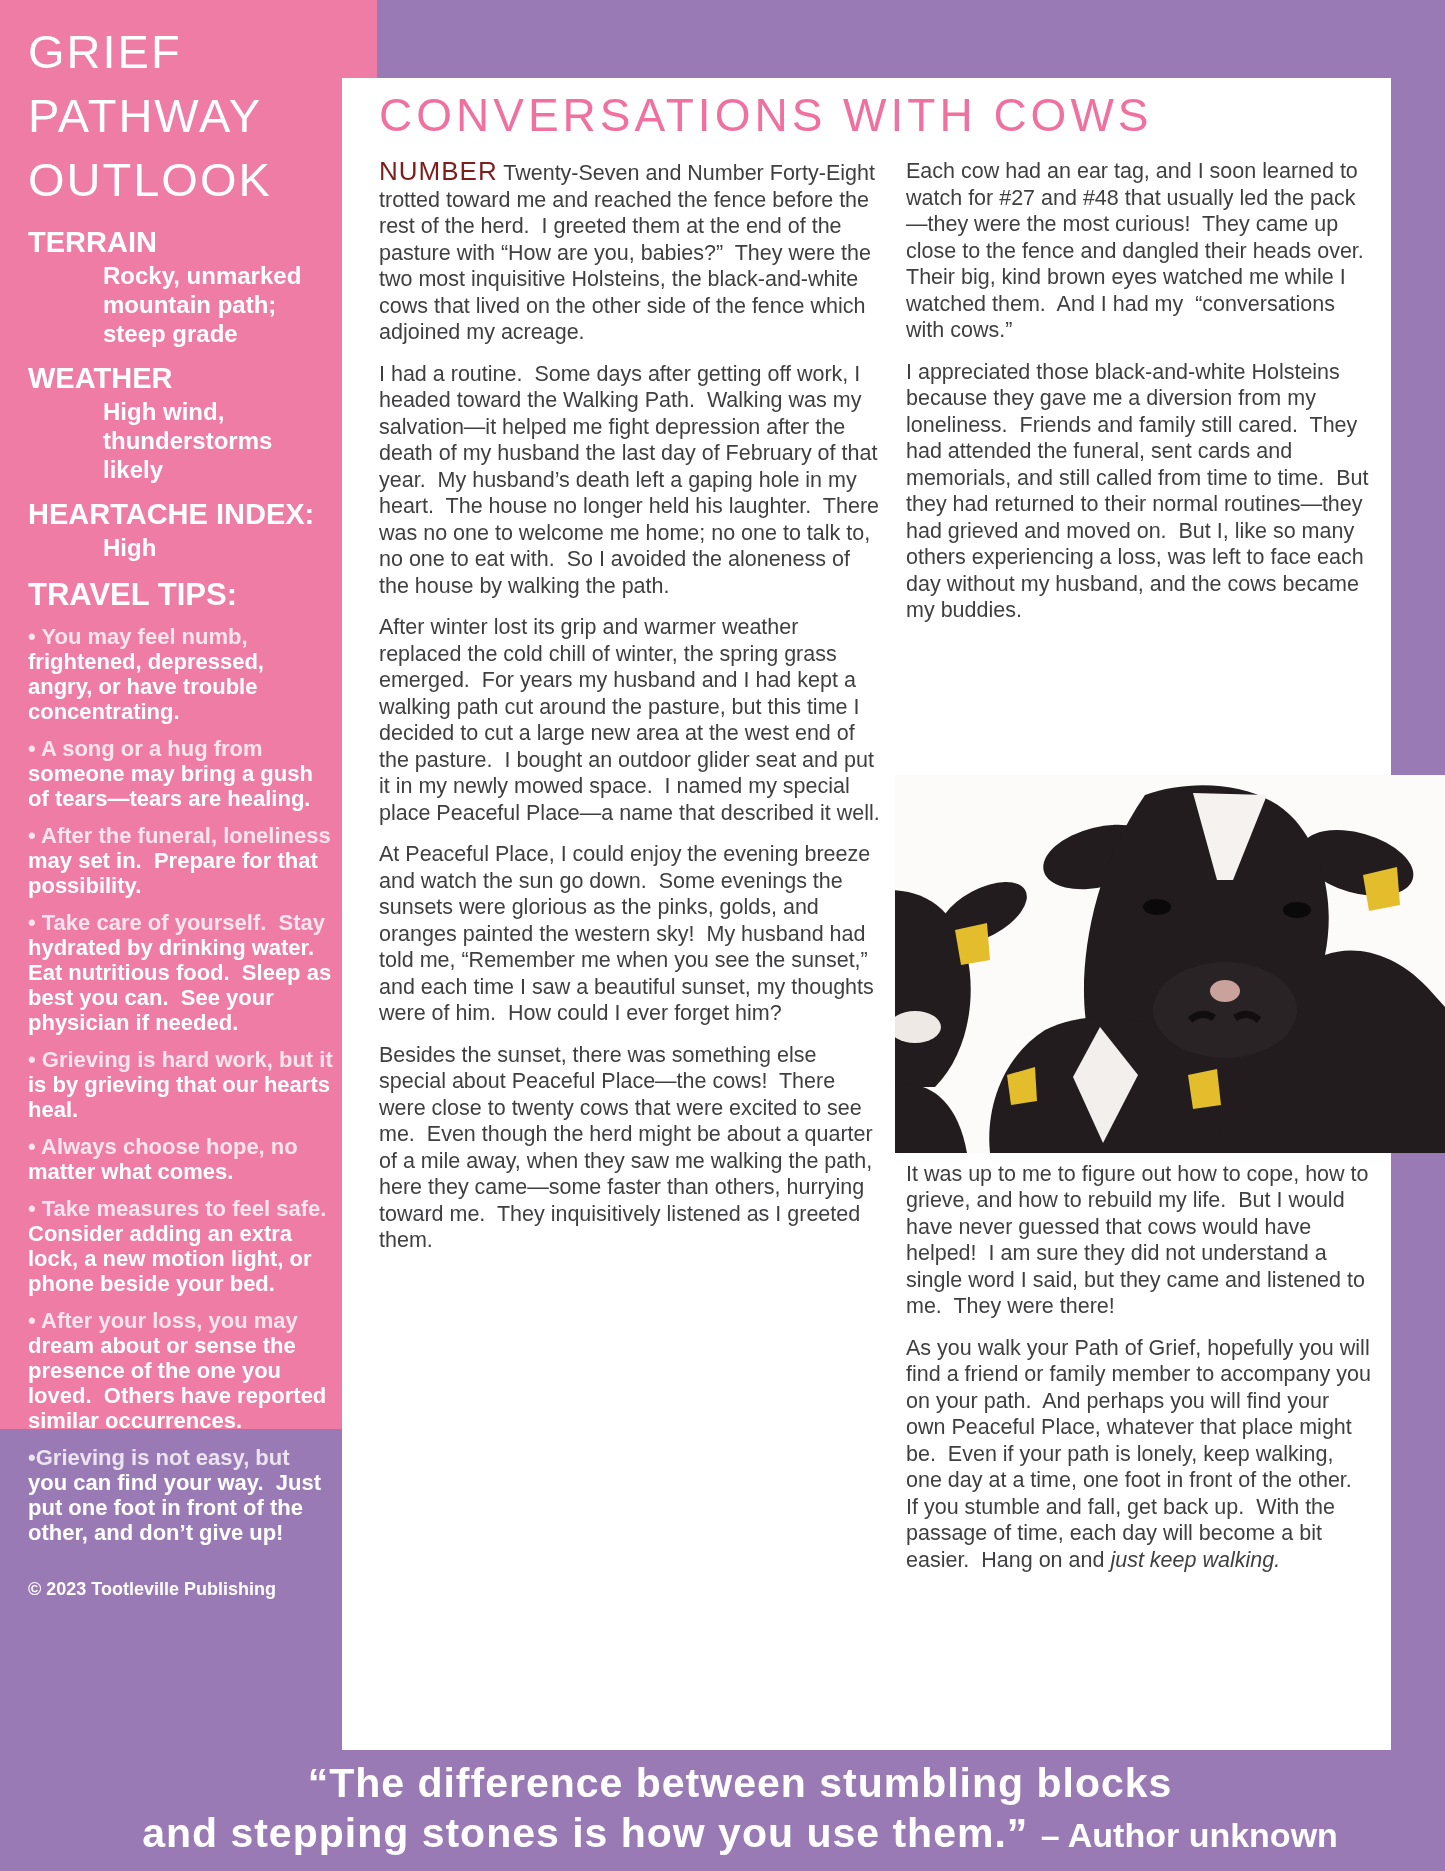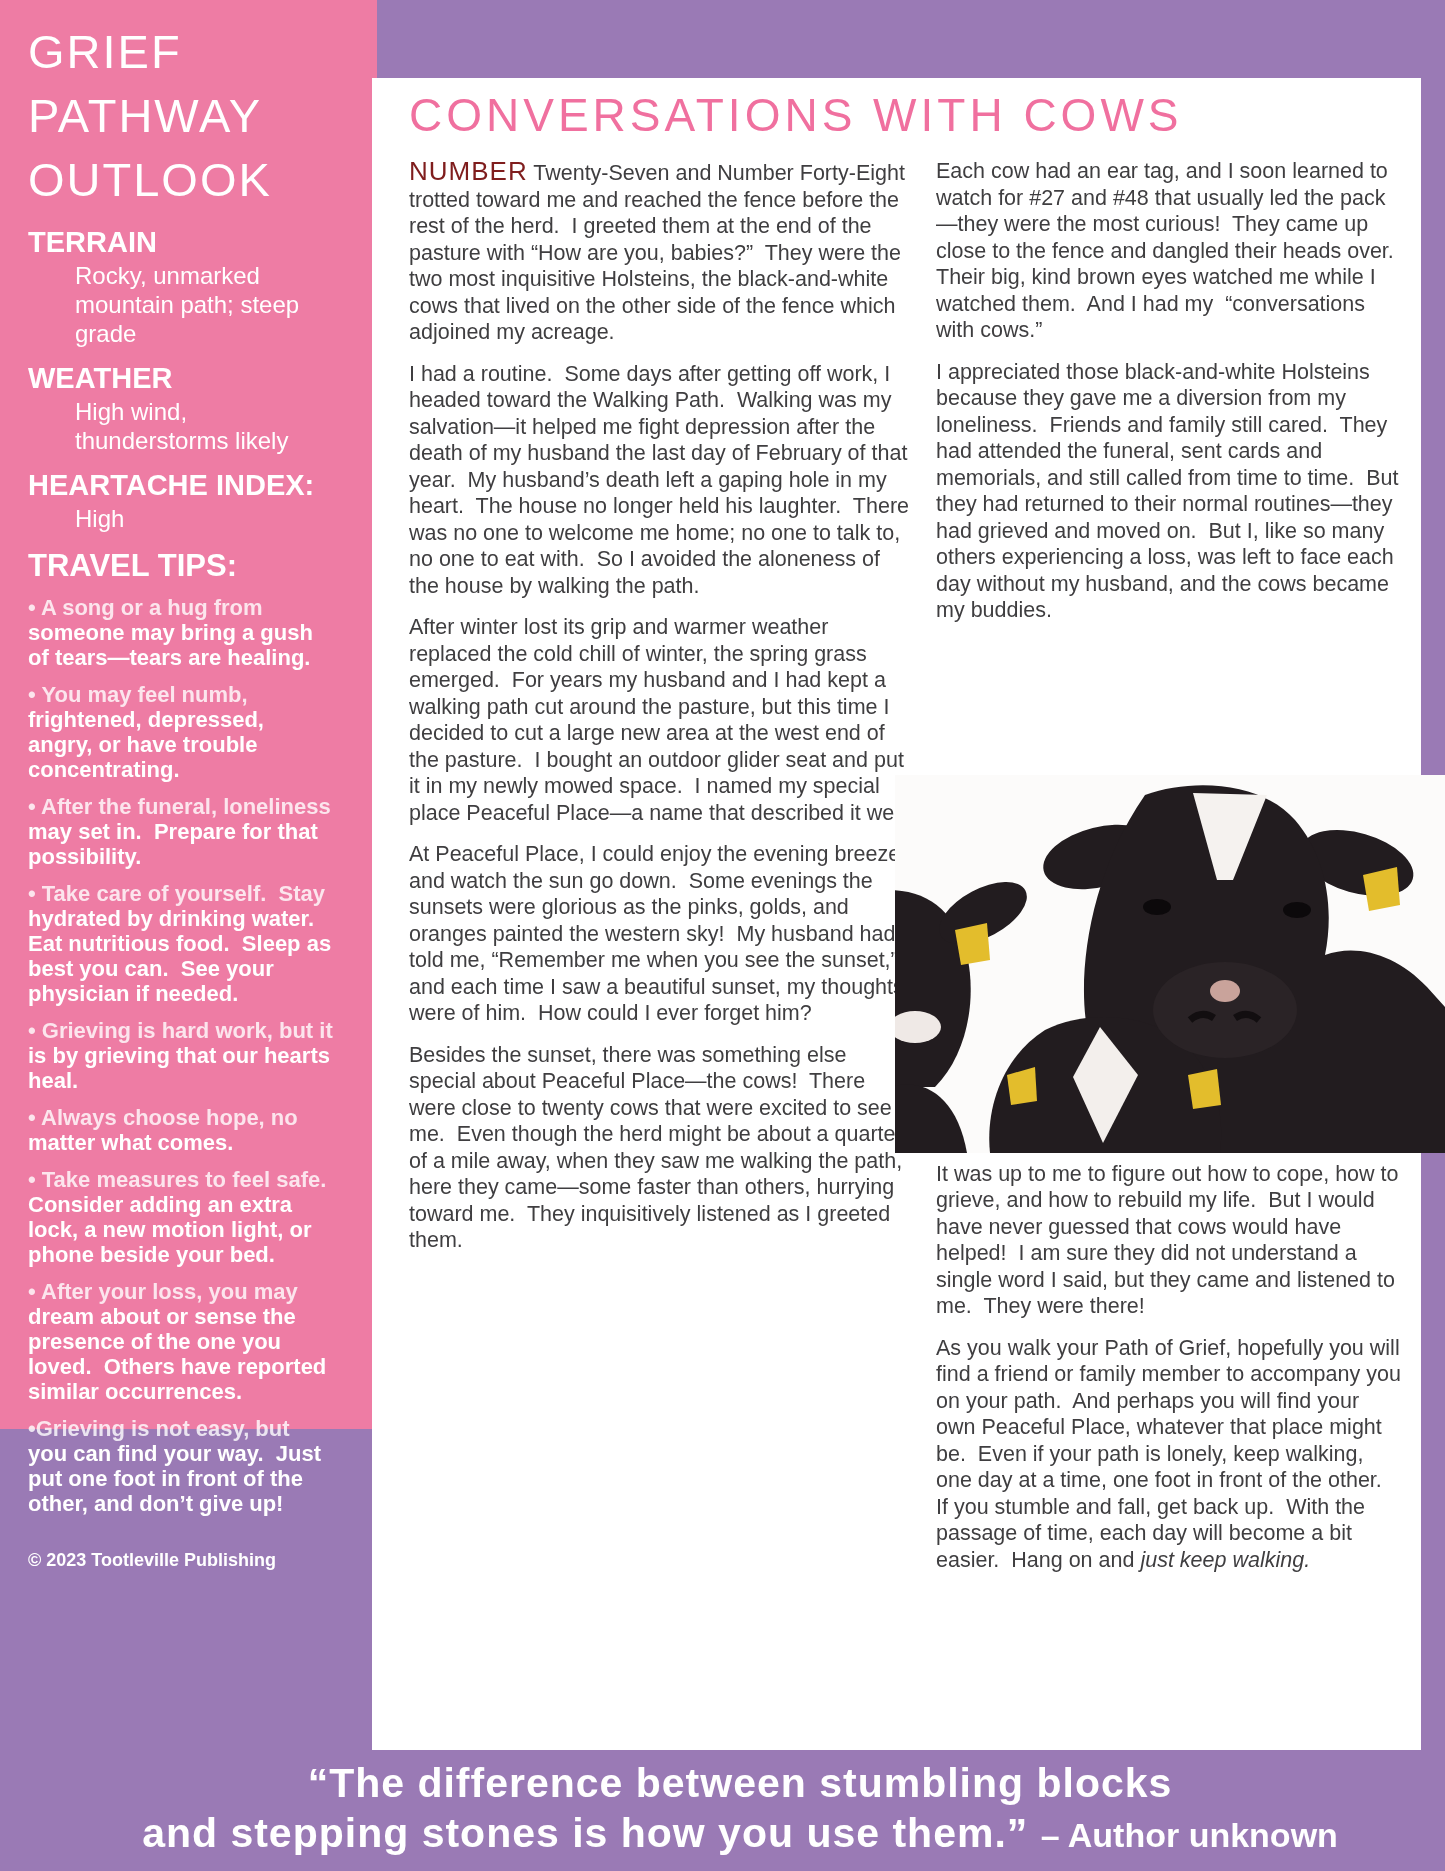--- a/index.html
+++ b/index.html
@@ -11,28 +11,28 @@
   
   .sidebar{
     position:absolute;left:0;top:0;width:377px;height:1429px;
     background:#ee7ca4;z-index:1;color:#fff;
   }
   .sidebar-inner{position:absolute;left:28px;top:20px;width:305px;}
   .masthead div{
     font-size:47px;line-height:64px;font-weight:400;letter-spacing:2px;
   }
   .section-heading{font-size:29px;line-height:32px;font-weight:700;margin-top:14px;}
-  .section-value{font-size:24px;line-height:29px;font-weight:400;margin-left:47px;margin-top:3px;}
+  .section-value{font-size:24px;line-height:29px;font-weight:700;margin-left:75px;margin-top:3px;}
   .tips-heading{font-size:31px;line-height:34px;font-weight:700;margin-top:16px;}
   .tip{font-size:22px;line-height:25px;font-weight:700;margin-top:12px;white-space:pre-wrap;}
   .tip::first-line{color:rgba(255,255,255,0.80);}
   .copyright{font-size:18px;font-weight:700;margin-top:34px;}
   
   .panel{
-    position:absolute;left:372px;top:78px;width:1049px;height:1672px;
+    position:absolute;left:342px;top:78px;width:1049px;height:1672px;
     background:#ffffff;z-index:2;overflow:hidden;
   }
   .panel-inner{position:absolute;left:37px;top:10px;width:992px;}
   .article-title{
     font-size:46px;line-height:54px;letter-spacing:4px;
     color:#f0709f;font-weight:400;margin:0 0 16px 0;
   }
   .columns{display:flex;}
   .col1{width:505px;margin-right:22px;flex:none;}
   .col2{width:465px;flex:none;}
@@ -81,22 +81,22 @@
       <div class="section-heading">WEATHER</div>
       <div class="section-value">High wind, thunderstorms likely</div>
     </div>
 
     <div>
       <div class="section-heading">HEARTACHE INDEX:</div>
       <div class="section-value">High</div>
     </div>
 
     <div class="tips-heading">TRAVEL TIPS:</div>
+    <div class="tip">• You may feel numb, frightened, depressed, angry, or have trouble concentrating.</div>
     <div class="tip">• A song or a hug from someone may bring a gush of tears—tears are healing.</div>
-    <div class="tip">• You may feel numb, frightened, depressed, angry, or have trouble concentrating.</div>
     <div class="tip">• After the funeral, loneliness may set in.  Prepare for that possibility.</div>
     <div class="tip">• Take care of yourself.  Stay hydrated by drinking water.  Eat nutritious food.  Sleep as best you can.  See your physician if needed.</div>
     <div class="tip">• Grieving is hard work, but it is by grieving that our hearts heal.</div>
     <div class="tip">• Always choose hope, no matter what comes.</div>
     <div class="tip">• Take measures to feel safe.  Consider adding an extra lock, a new motion light, or phone beside your bed.</div>
     <div class="tip">• After your loss, you may dream about or sense the presence of the one you loved.  Others have reported similar occurrences.</div>
     <div class="tip">•Grieving is not easy, but you can find your way.  Just put one foot in front of the other, and don’t give up!</div>
 
     <div class="copyright">© 2023 Tootleville Publishing</div>
   </div>

